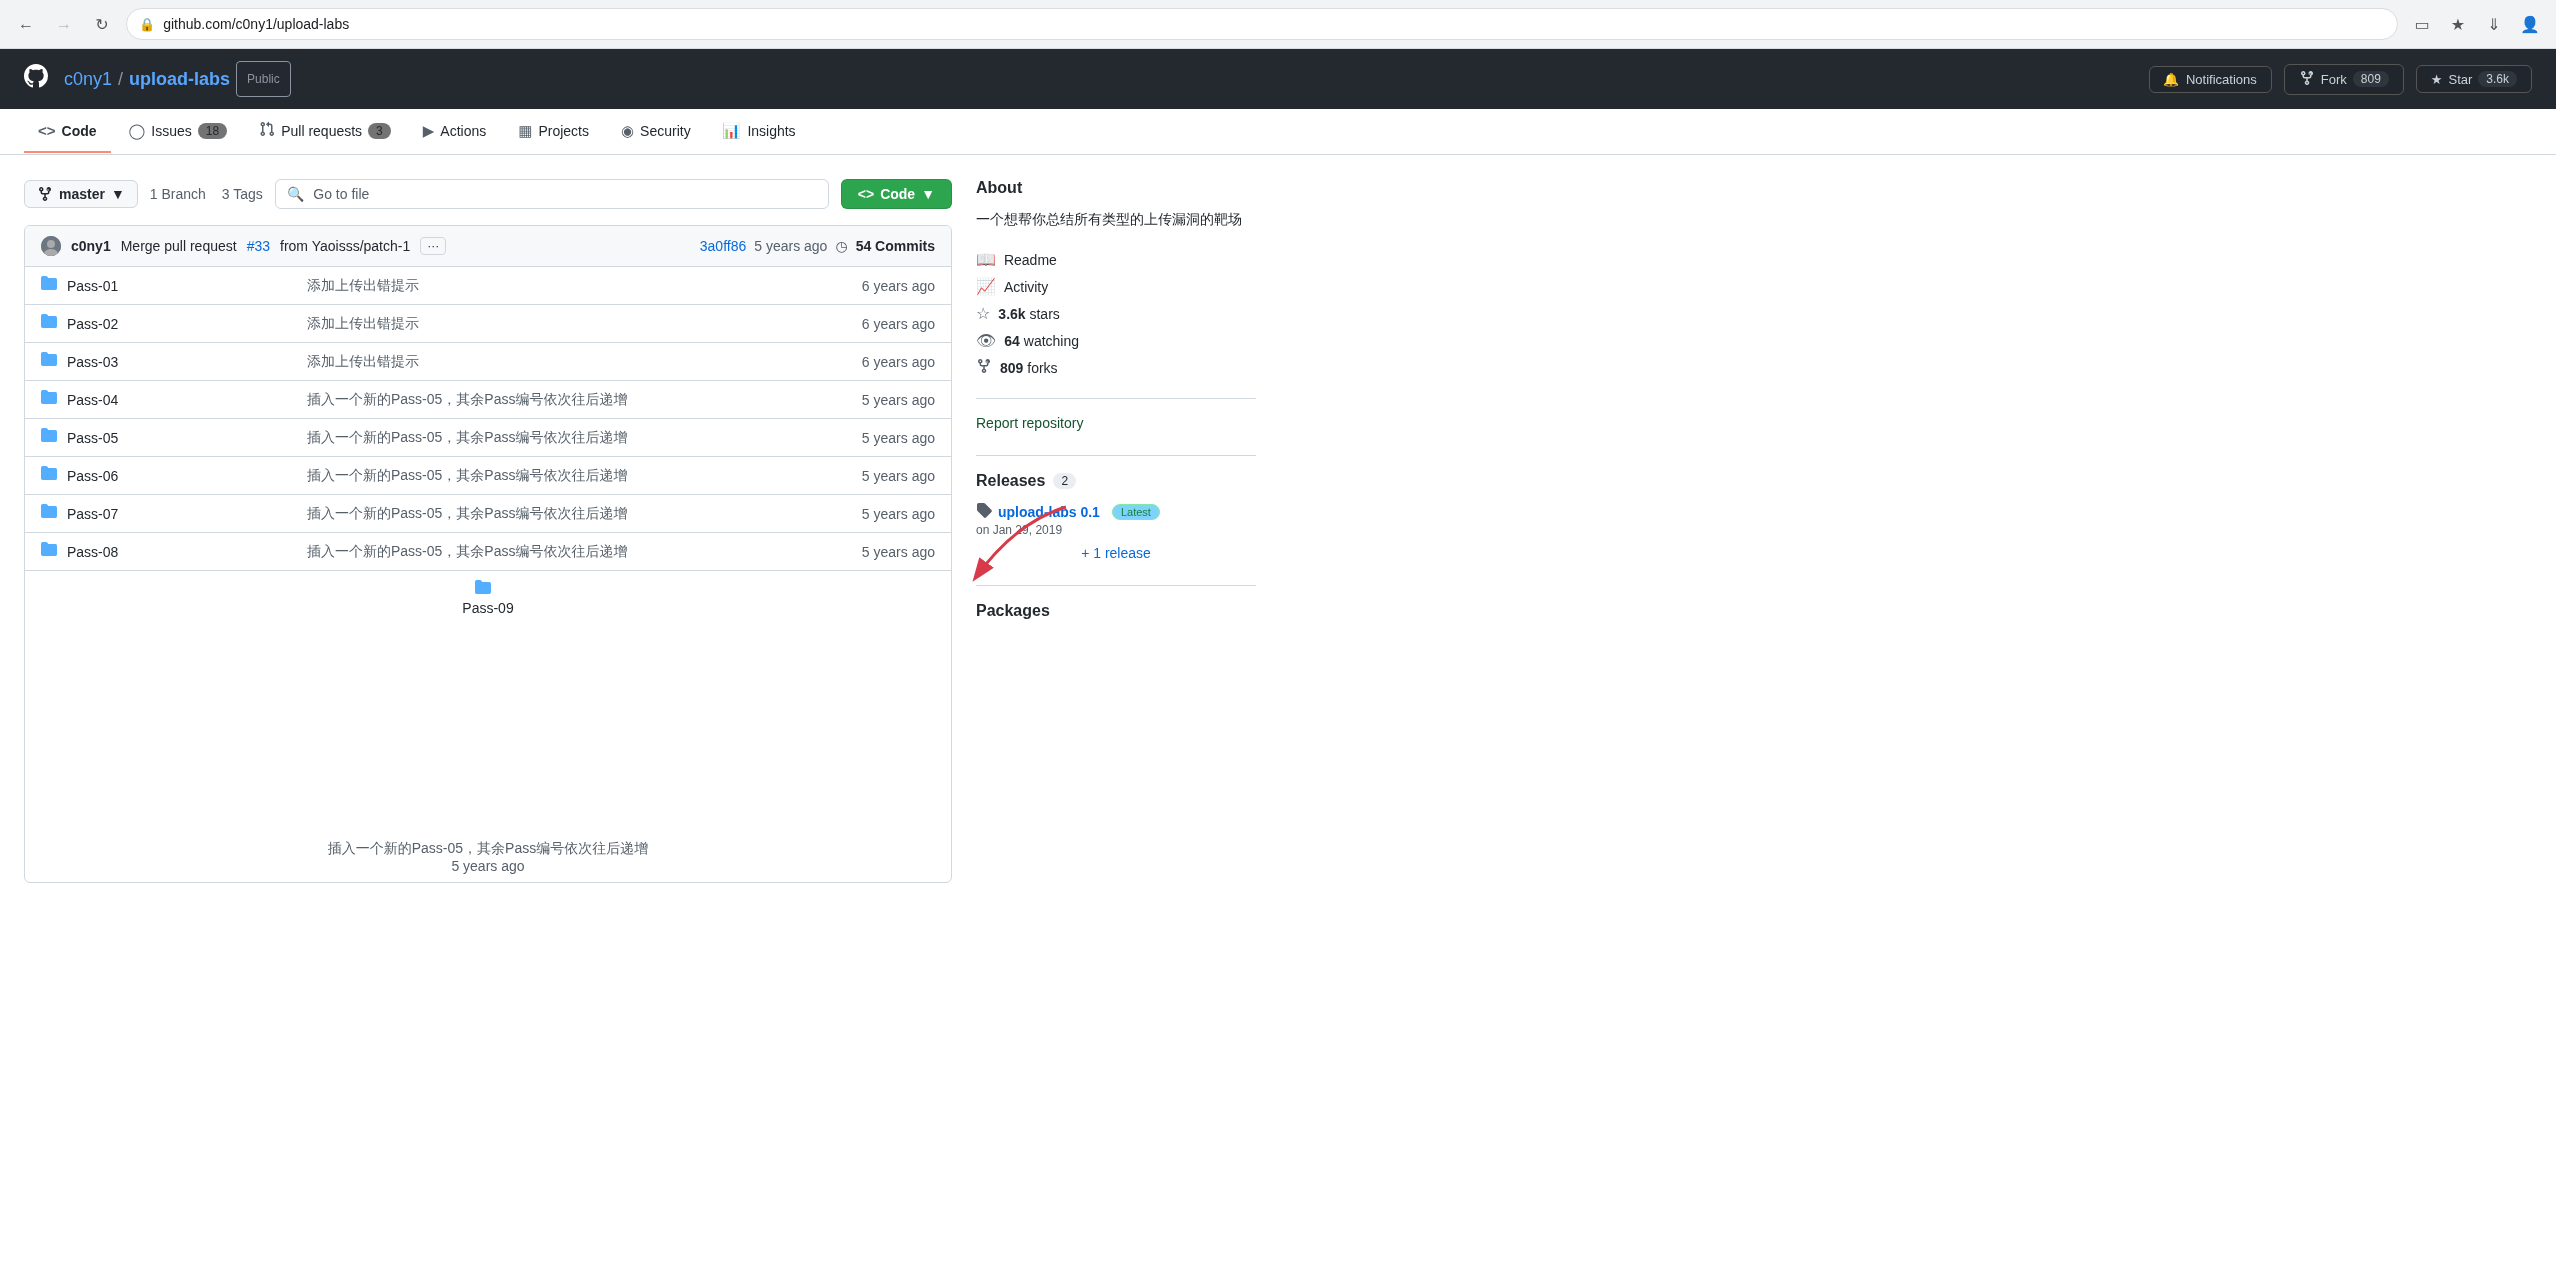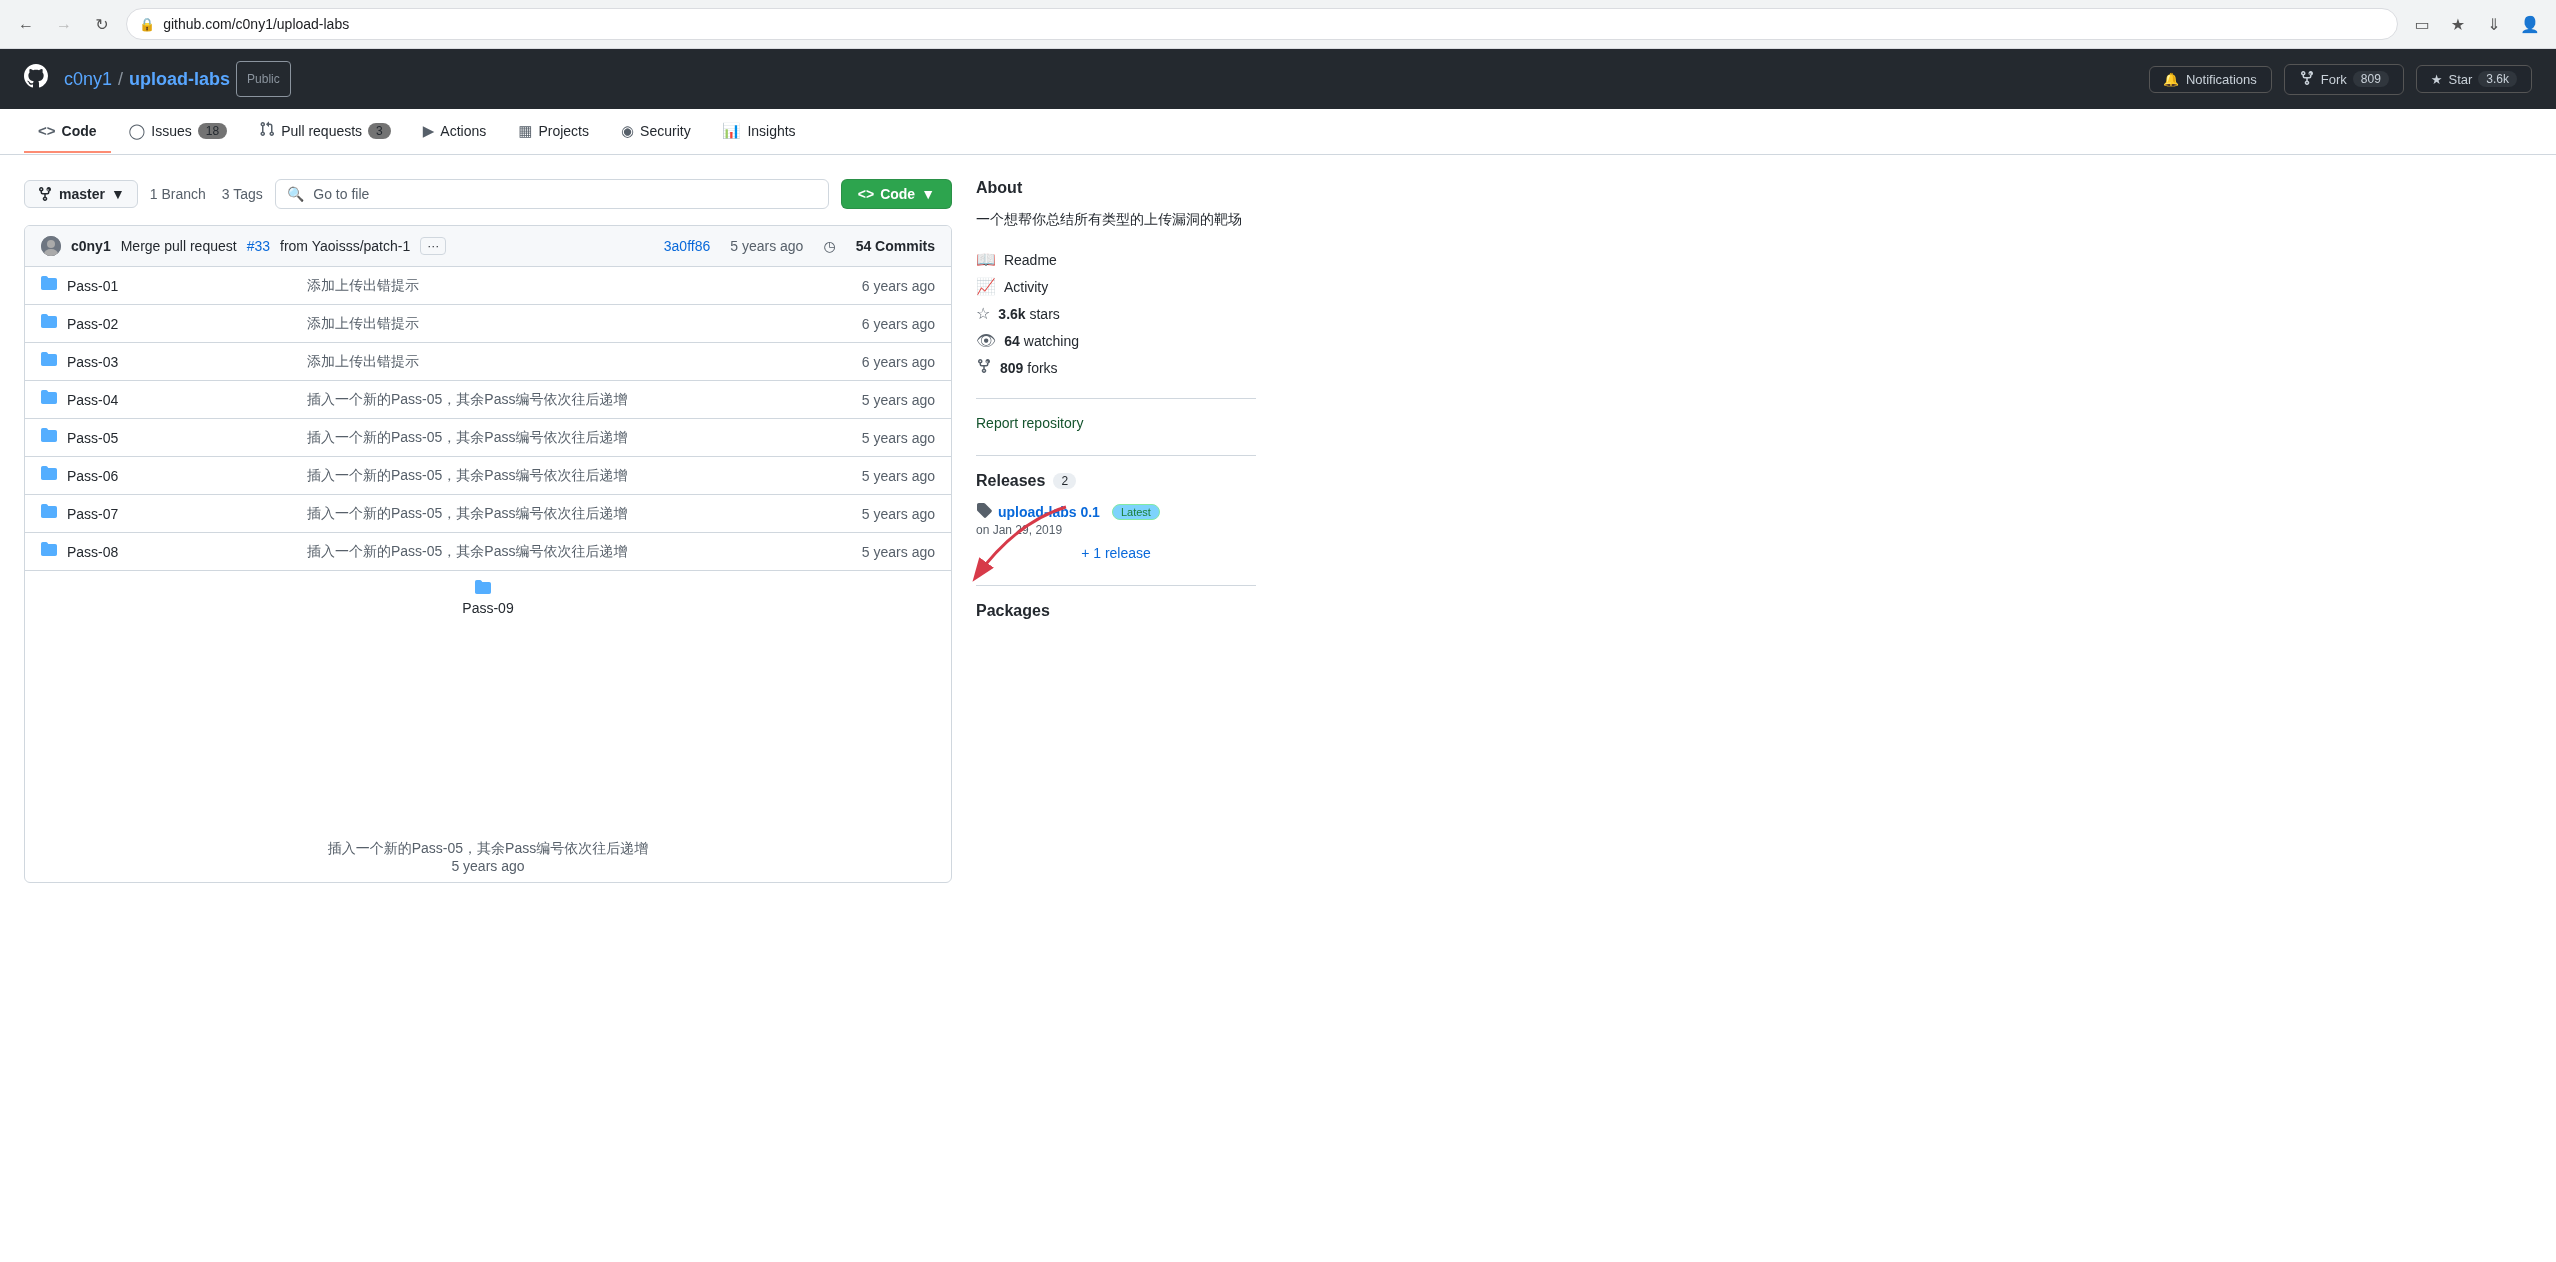--- a/index.html
+++ b/index.html
@@ -122,21 +122,21 @@
       border: 1px solid #d0d7de; border-radius: 6px;
       overflow: hidden;
     }
     .commit-bar {
       display: flex; align-items: center; justify-content: space-between;
       padding: 10px 16px;
       background: #f6f8fa;
       border-bottom: 1px solid #d0d7de;
     }
     .commit-bar-left { display: flex; align-items: center; gap: 10px; font-size: 14px; }
-    .commit-bar-right { display: flex; align-items: center; gap: 20px; font-size: 14px; color: #57606a; }
+    .commit-bar-right { display: flex; align-items: center; gap: 8px; font-size: 14px; color: #57606a; }
     .avatar { width: 20px; height: 20px; border-radius: 50%; background: #6e7681; }
     .commit-author { font-weight: 600; font-size: 14px; }
     .commit-link { color: #0969da; text-decoration: none; }
     .commit-icon { font-size: 12px; background: #f6f8fa; border: 1px solid #d0d7de; border-radius: 4px; padding: 1px 6px; }
     .commits-count { display: flex; align-items: center; gap: 5px; font-weight: 600; }
     .commits-count a { color: #24292f; text-decoration: none; }
 
     .file-row {
       display: flex; align-items: center;
       padding: 8px 16px;

